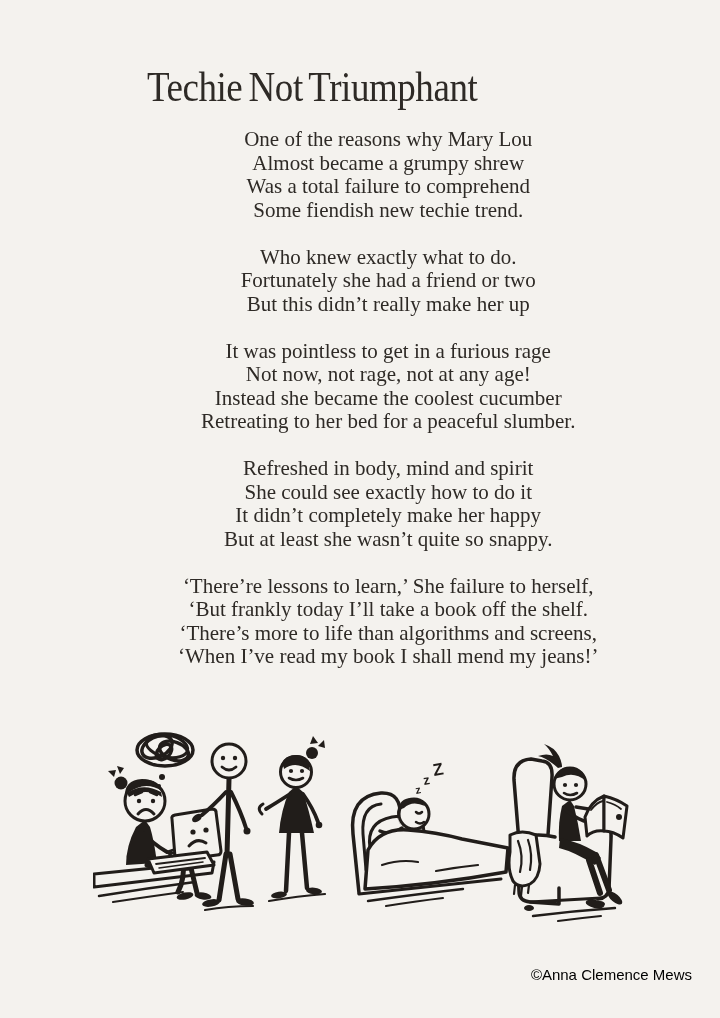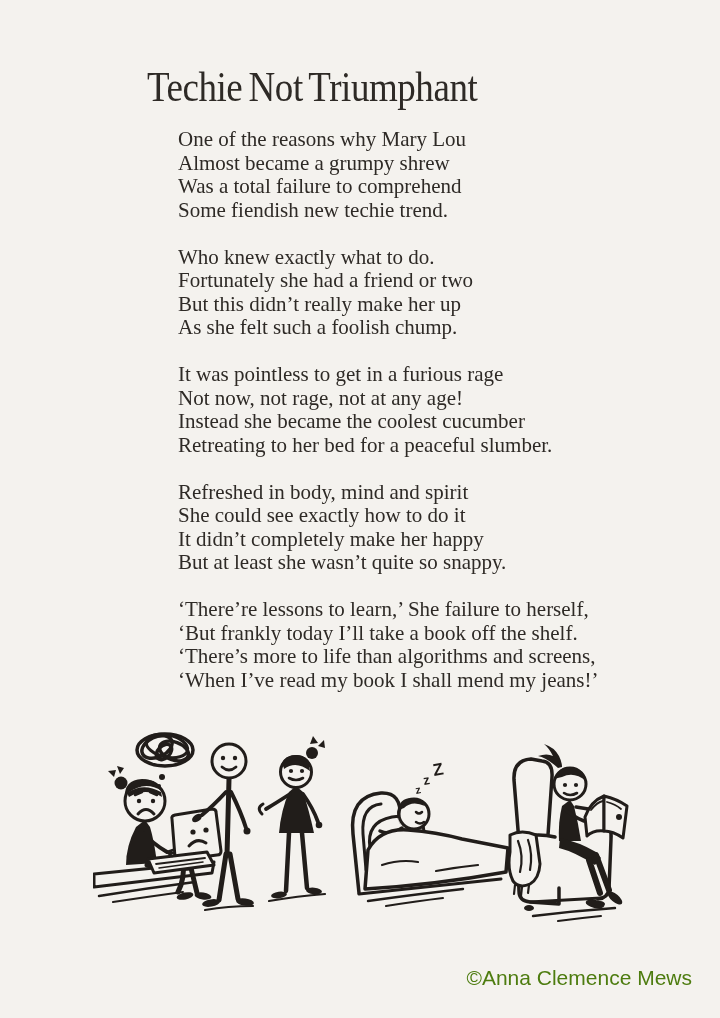--- a/index.html
+++ b/index.html
@@ -14,32 +14,32 @@
   }
   .title {
     position:absolute; top:62px; left:0; width:624px;
     margin:0; text-align:center;
     font-size:43px; font-weight:400; color:#2e2a26;
     letter-spacing:-0.5px; word-spacing:-3px;
   }
   .title-inner { display:inline-block; transform:scaleX(0.86); }
   .poem {
     position:absolute; left:178px; top:128px;
-    font-size:21px; line-height:23.5px; color:#2e2a26;
+    font-size:21px; line-height:23.5px; color:#2e2a26;text-align:center;
   }
   .stanza { margin:0 0 23.5px 0; }
   .line { display:block; white-space:pre; }
   .illustration { position:absolute; }
   #scene1 { left:93px;  top:724px; }
   #scene2 { left:338px; top:758px; }
   #scene3 { left:503px; top:738px; }
   .credit {
     position:absolute; top:966px; right:28px;
     font-family:"Liberation Sans","DejaVu Sans",sans-serif;
-    font-size:21px; color:#4d7c0f;
+    font-size:15px; color:#000000;
   }
   svg .ink   { stroke:#211d1a; fill:none; stroke-linecap:round; stroke-linejoin:round; }
   svg .fillink { fill:#211d1a; stroke:none; }
   svg .paper { fill:#f4f2ee; stroke:#211d1a; stroke-linecap:round; stroke-linejoin:round; }
   svg text { font-family:"Liberation Sans","DejaVu Sans",sans-serif; font-weight:bold; fill:#211d1a; }
 </style>
 </head>
 <body>
 
 <main class="page">
@@ -50,21 +50,20 @@
     <p class="stanza">
       <span class="line">One of the reasons why Mary Lou</span>
       <span class="line">Almost became a grumpy shrew</span>
       <span class="line">Was a total failure to comprehend</span>
       <span class="line">Some fiendish new techie trend.</span>
     </p>
     <p class="stanza">
       <span class="line">Who knew exactly what to do.</span>
       <span class="line">Fortunately she had a friend or two</span>
       <span class="line">But this didn’t really make her up</span>
-      <span class="line">As she felt such a foolish chump.</span>
     </p>
     <p class="stanza">
       <span class="line">It was pointless to get in a furious rage</span>
       <span class="line">Not now, not rage, not at any age!</span>
       <span class="line">Instead she became the coolest cucumber</span>
       <span class="line">Retreating to her bed for a peaceful slumber.</span>
     </p>
     <p class="stanza">
       <span class="line">Refreshed in body, mind and spirit</span>
       <span class="line">She could see exactly how to do it</span>

